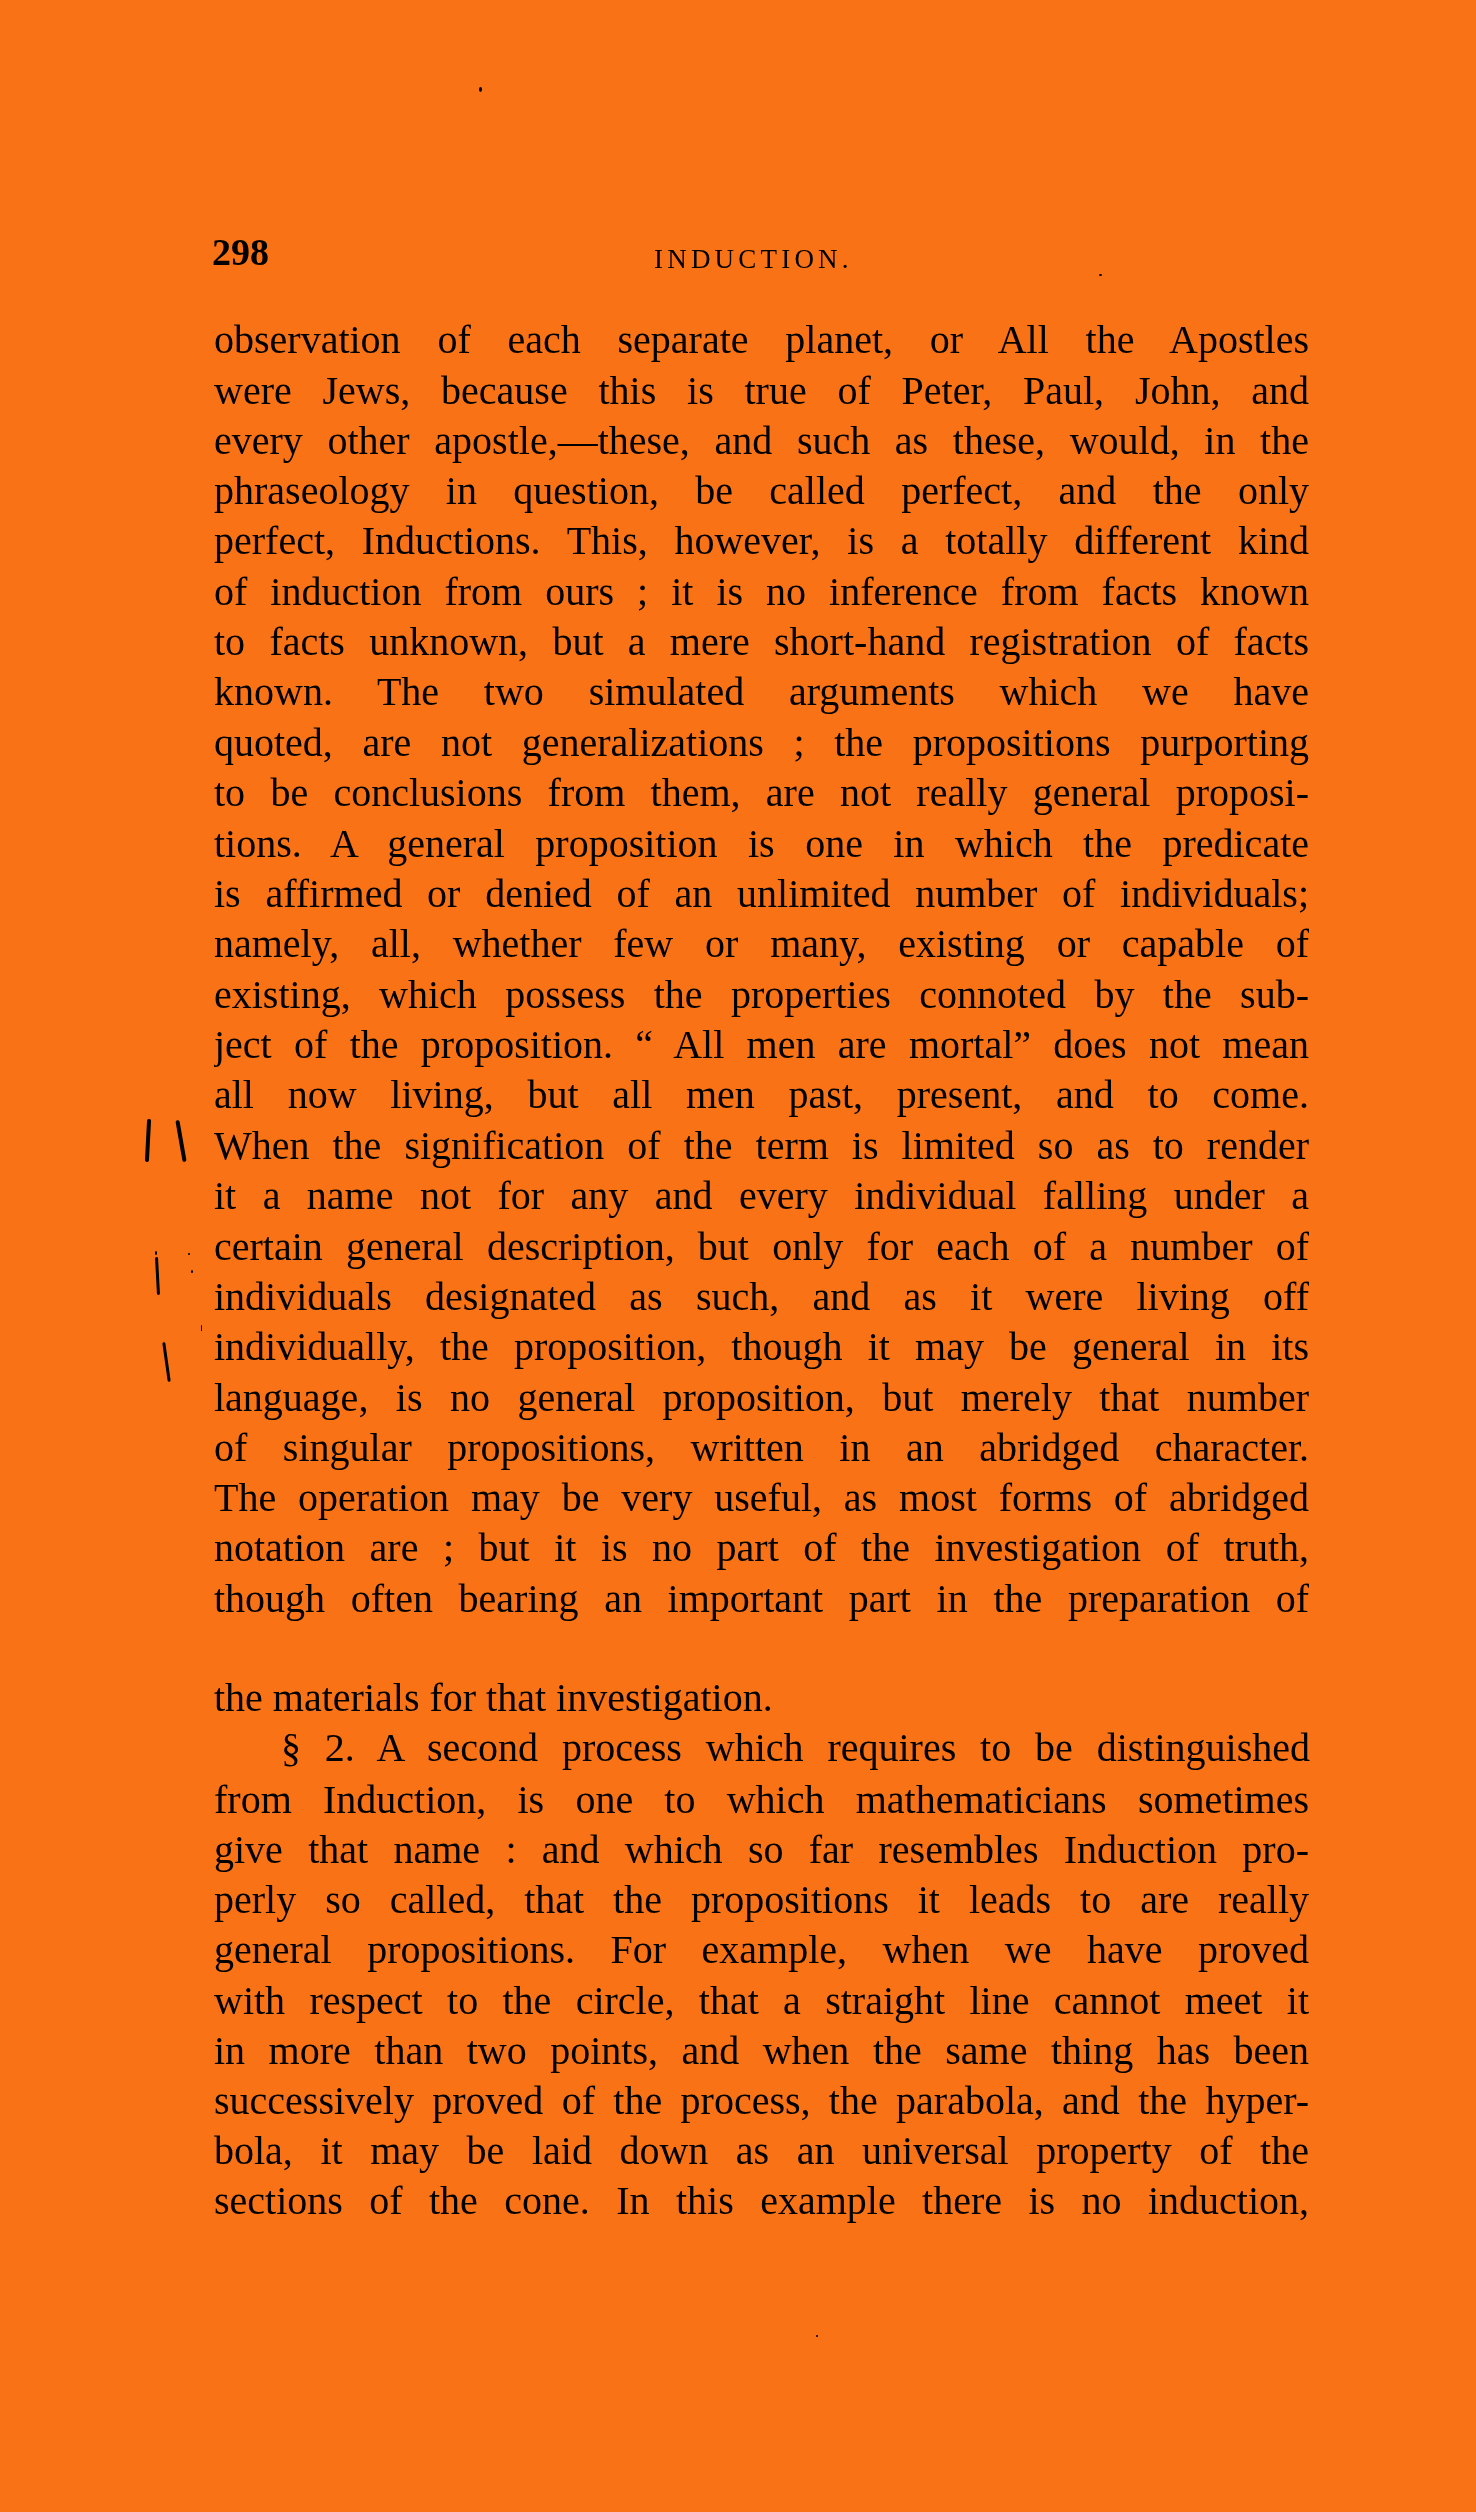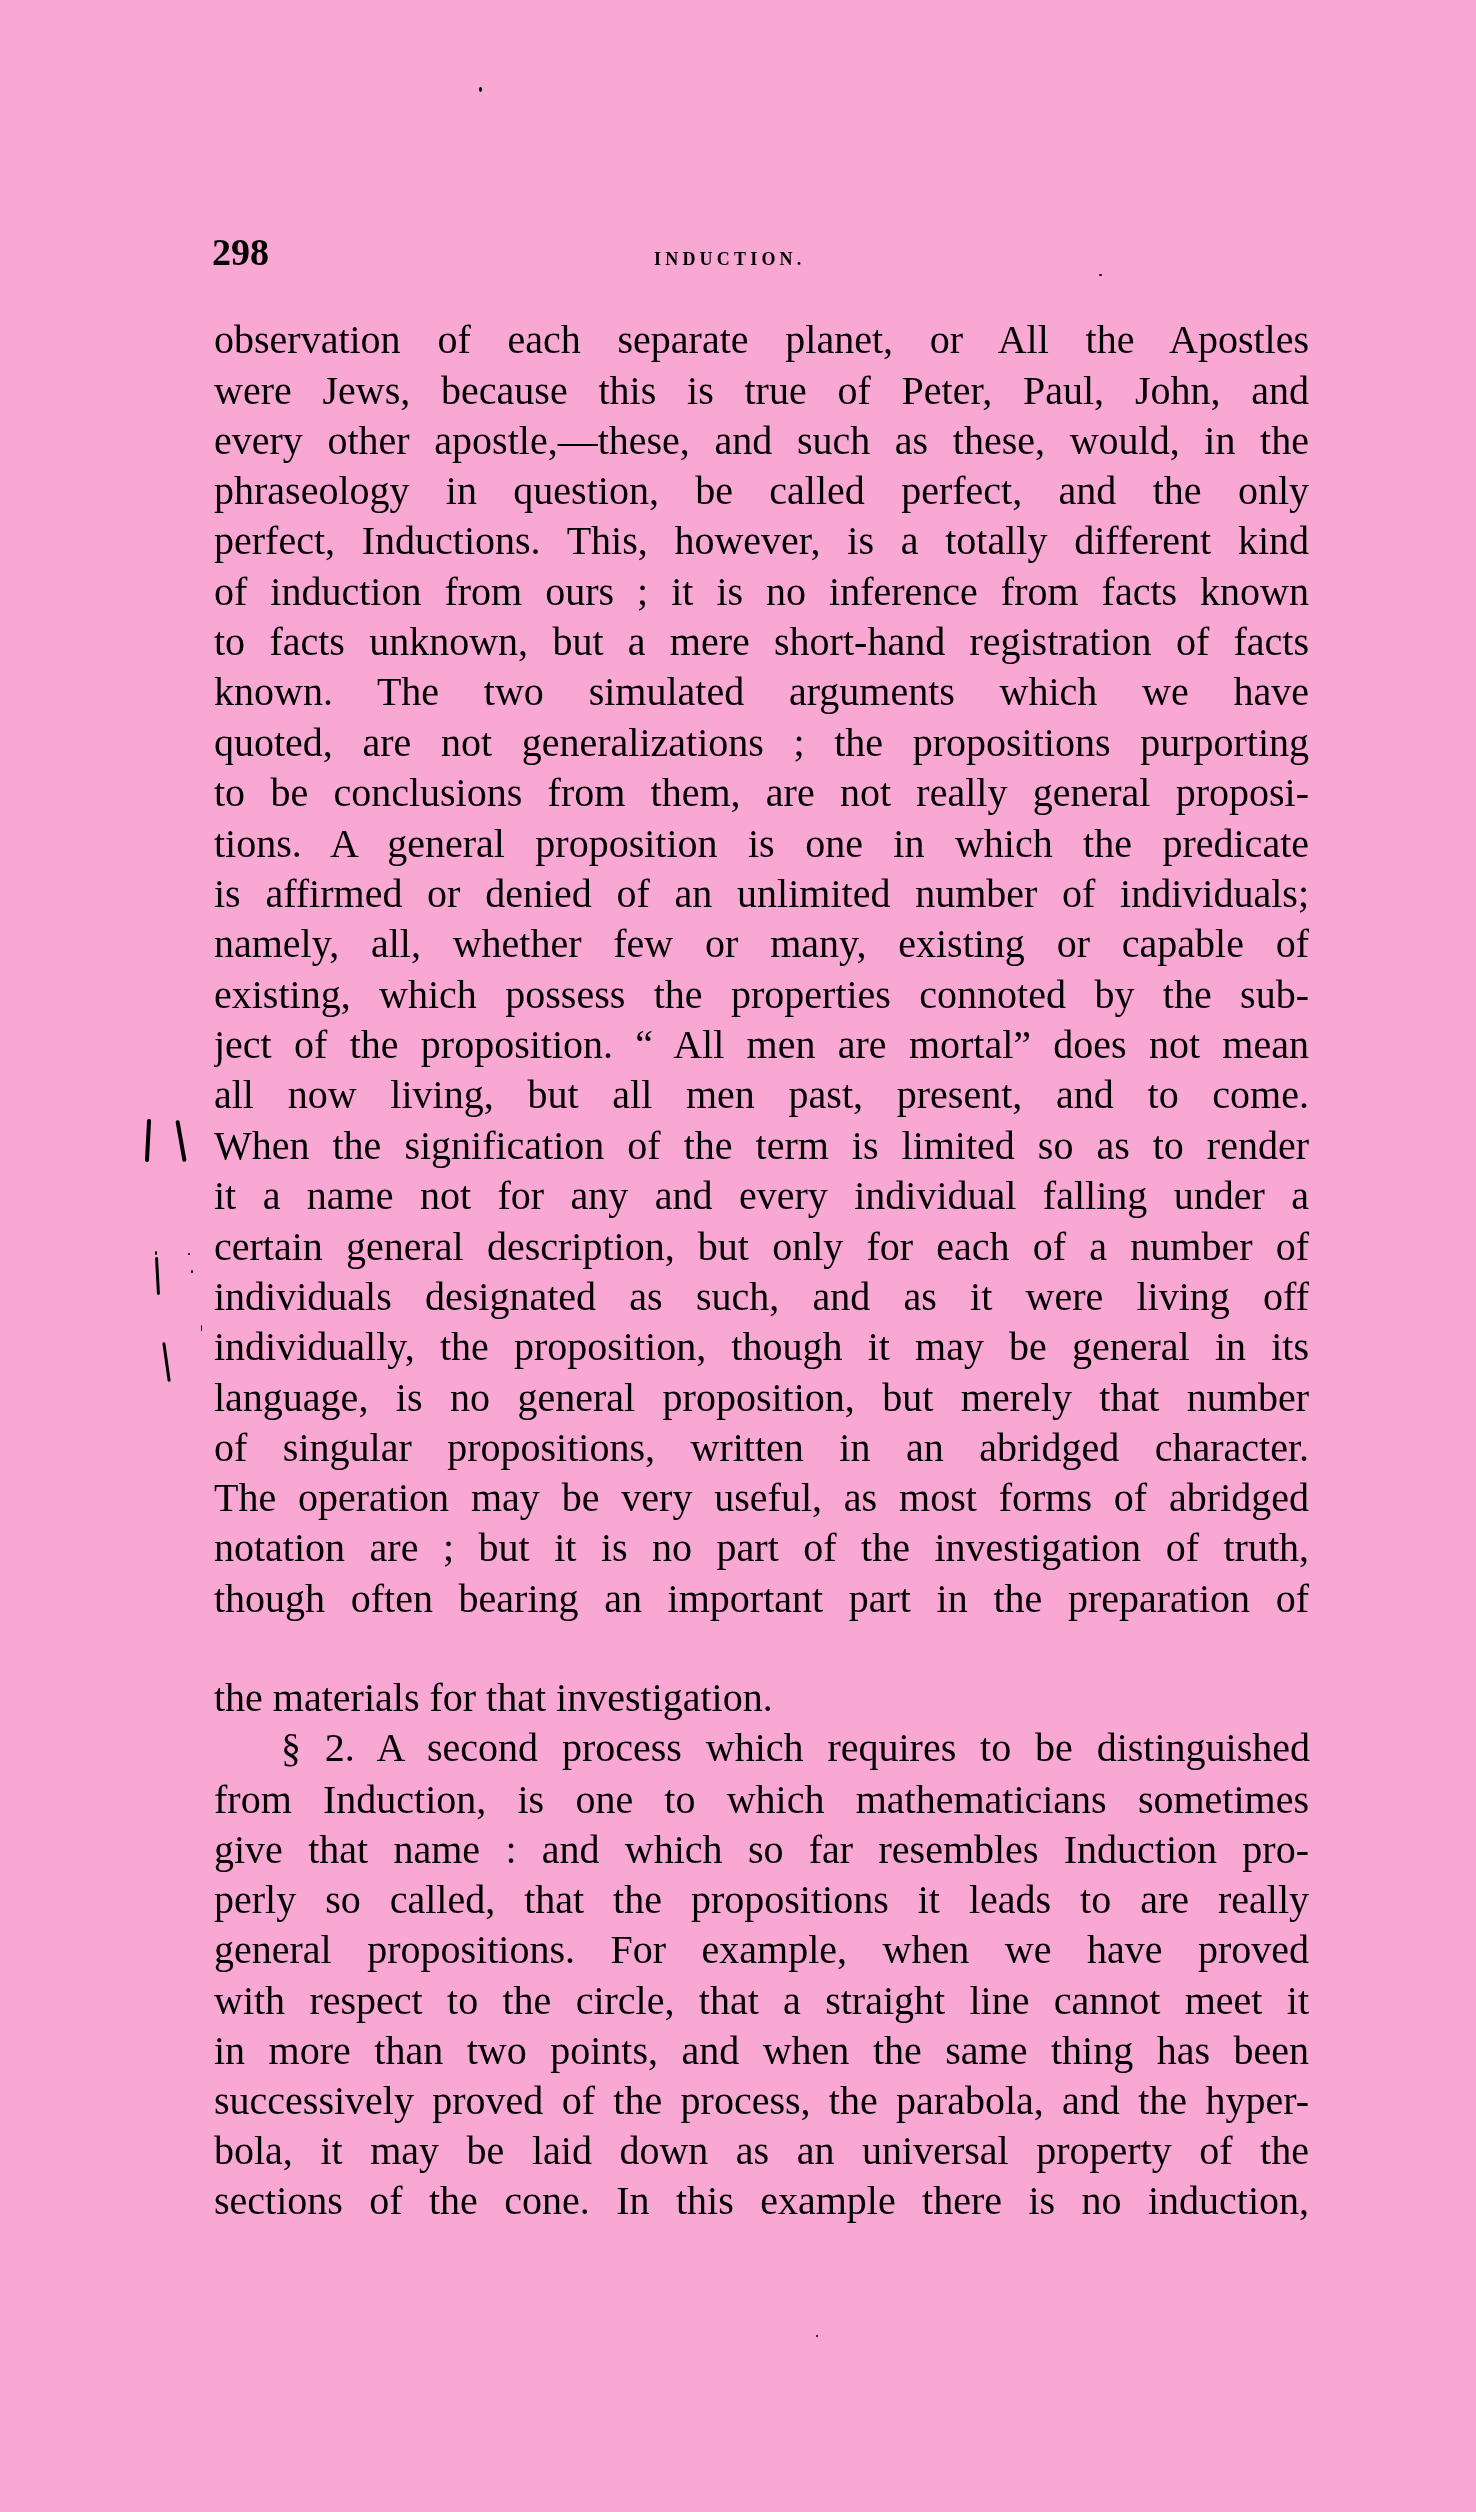--- a/index.html
+++ b/index.html
@@ -1,20 +1,20 @@
 <!DOCTYPE html>
 <html style="font-size:9.5px"><head>
 <meta charset="utf-8">
 <style>
   html, body { margin: 0; padding: 0; background: #ffffff; }
   body { width: 1476px; height: 2512px; position: relative; overflow: hidden; }
-  .page { position: absolute; left: 0; top: 0; width: 1476px; height: 2512px; background: #f9a8d4; color: #000000;
+  .page { position: absolute; left: 0; top: 0; width: 1476px; height: 2512px; background: #f97316; color: #000000;
           font-family: "Liberation Serif", "DejaVu Serif", serif; }
   .folio { position: absolute; left: 212px; top: 233px; font-size: 38px; line-height: 38px; font-weight: bold; }
-  .running-head { position: absolute; left: 654px; top: 246px; font-size: 18px; line-height: 27px; font-weight: bold; letter-spacing: 4.2px; }
+  .running-head { position: absolute; left: 654px; top: 246px; font-size: 27px; line-height: 27px; font-weight: normal; letter-spacing: 4.2px; }
   .body-text { position: absolute; left: 210px; width: 1095px; }
   .line { position: absolute; left: 4px; width: 1095px; height: 50px; font-size: 40px; line-height: 50px;
           text-align: justify; text-align-last: justify; white-space: nowrap; overflow: visible; word-spacing: 0; }
   .line.last { text-align-last: left; }
   .line.indent { padding-left: 67px; width: 1029px; }
   .speck { position: absolute; background: #000; border-radius: 50%; }
   .mark { position: absolute; background: #000; border-radius: 1.8px; }
 </style>
 </head>
 <body>

